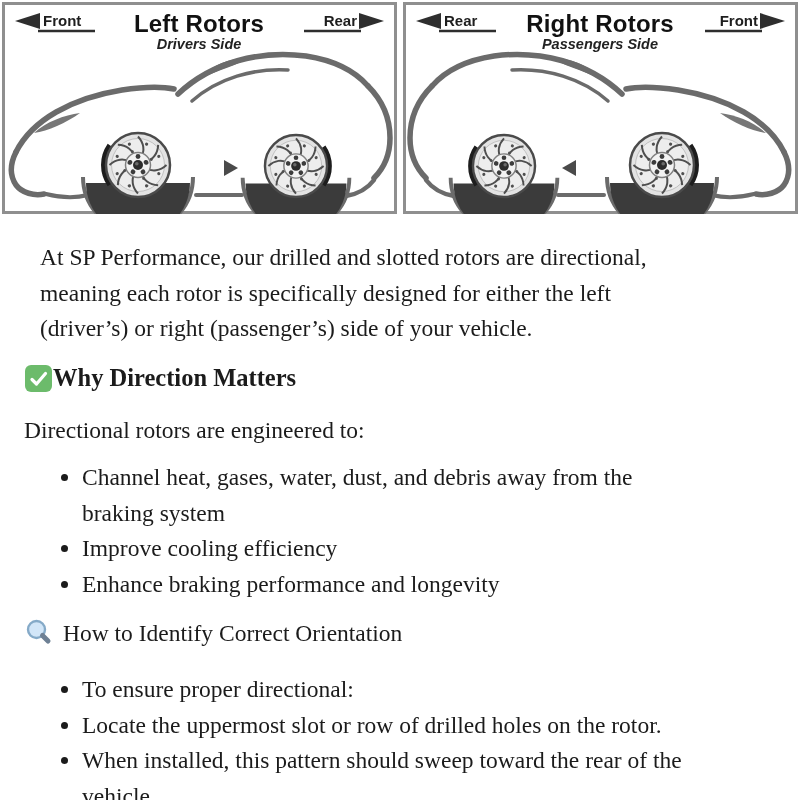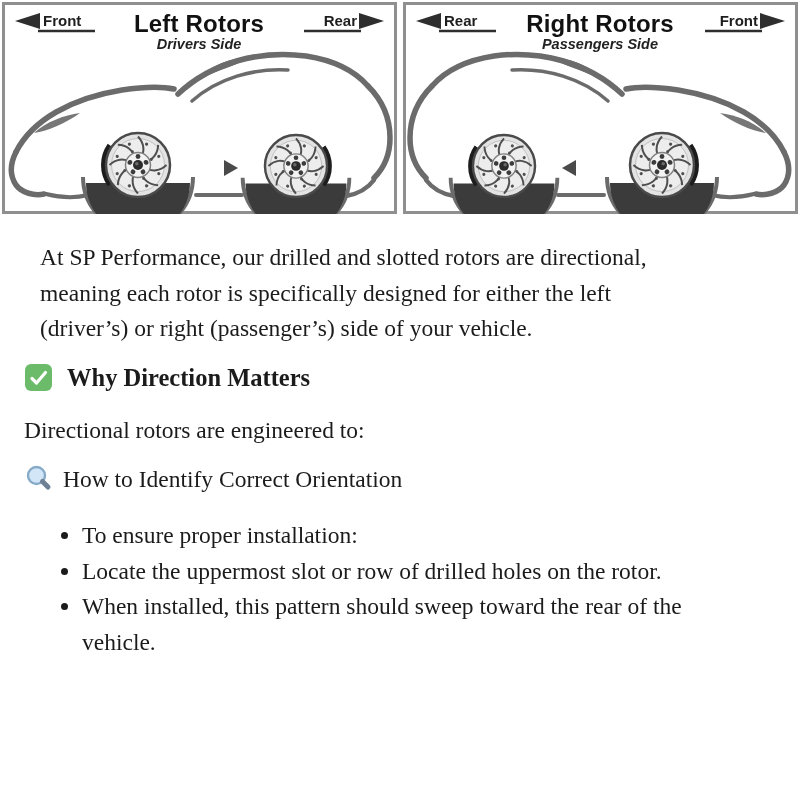--- a/index.html
+++ b/index.html
@@ -9,21 +9,21 @@
   .panel { display:block; background:#fff; }
 
   .dirlabel { font-family:"Liberation Sans", sans-serif; font-weight:bold; font-size:15px; fill:#1e1e1e; }
   .ptitle   { font-family:"Liberation Sans", sans-serif; font-weight:bold; font-size:24px; text-anchor:middle; fill:#111; letter-spacing:.2px; }
   .psub     { font-family:"Liberation Sans", sans-serif; font-weight:bold; font-style:italic; font-size:14.5px; text-anchor:middle; fill:#222; }
   .rot      { font-family:"Liberation Sans", sans-serif; font-weight:bold; font-size:10.5px; fill:#ffffff; letter-spacing:1px; }
 
   .content { padding:12px 34px 24px 24px; font-size:23.5px; line-height:35.5px; }
   .content p, .content li { white-space:pre-line; }
   p.intro { margin:12px 16px 0; }
-  h1.sec { font-size:24.5px; font-weight:bold; margin:16px 0 0; display:flex; align-items:flex-start; gap:14px; line-height:30px; }
+  h1.sec { font-size:24.5px; font-weight:bold; margin:16px 0 0; display:flex; align-items:flex-end; gap:0; line-height:30px; }
   h2.sec { font-size:23.5px; font-weight:normal; margin:16px 0 0; display:flex; align-items:center; gap:9px; line-height:30px; }
   p.lead { margin:20px 0 9px; }
   ul.blist { margin:12px 0 0; padding-left:58px; }
   ul.blist li { line-height:35.5px; }
   ul.steps { margin:24px 0 0; }
   .emoji { flex:0 0 auto; display:block; }
 </style>
 </head>
 <body>
 
@@ -186,29 +186,35 @@
   <h1 class="sec">
     <svg class="emoji" width="29" height="29" viewBox="0 0 29 29">
       <rect x="1" y="1" width="27" height="27" rx="6" fill="#6cbb6b"></rect>
       <path d="M8,15.5 L12.5,20 L21.5,9.5" stroke="#fff" stroke-width="3.2" fill="none" stroke-linecap="round" stroke-linejoin="round"></path>
     </svg>
     <span>Why Direction Matters</span>
   </h1>
 
   <p class="lead">Directional rotors are engineered to:</p>
 
+  <ul class="blist">
+    <li>Channel heat, gases, water, dust, and debris away from the
+braking system</li>
+    <li>Improve cooling efficiency</li>
+    <li>Enhance braking performance and longevity</li>
+  </ul>
 
   <h2 class="sec">
     <svg class="emoji" width="30" height="30" viewBox="0 0 30 30">
       <circle cx="12.5" cy="11.5" r="8.5" fill="#d2e6f8" stroke="#85aac8" stroke-width="2.4"></circle>
       <line x1="18.5" y1="17.5" x2="24" y2="23" stroke="#6e8094" stroke-width="5" stroke-linecap="round"></line>
     </svg>
     <span>How to Identify Correct Orientation</span>
   </h2>
 
   <ul class="blist steps">
-    <li>To ensure proper installation:</li>
+    <li>To ensure proper directional:</li>
     <li>Locate the uppermost slot or row of drilled holes on the rotor.</li>
     <li>When installed, this pattern should sweep toward the rear of the
 vehicle.</li>
   </ul>
 
 </div>
 
 </body></html>

